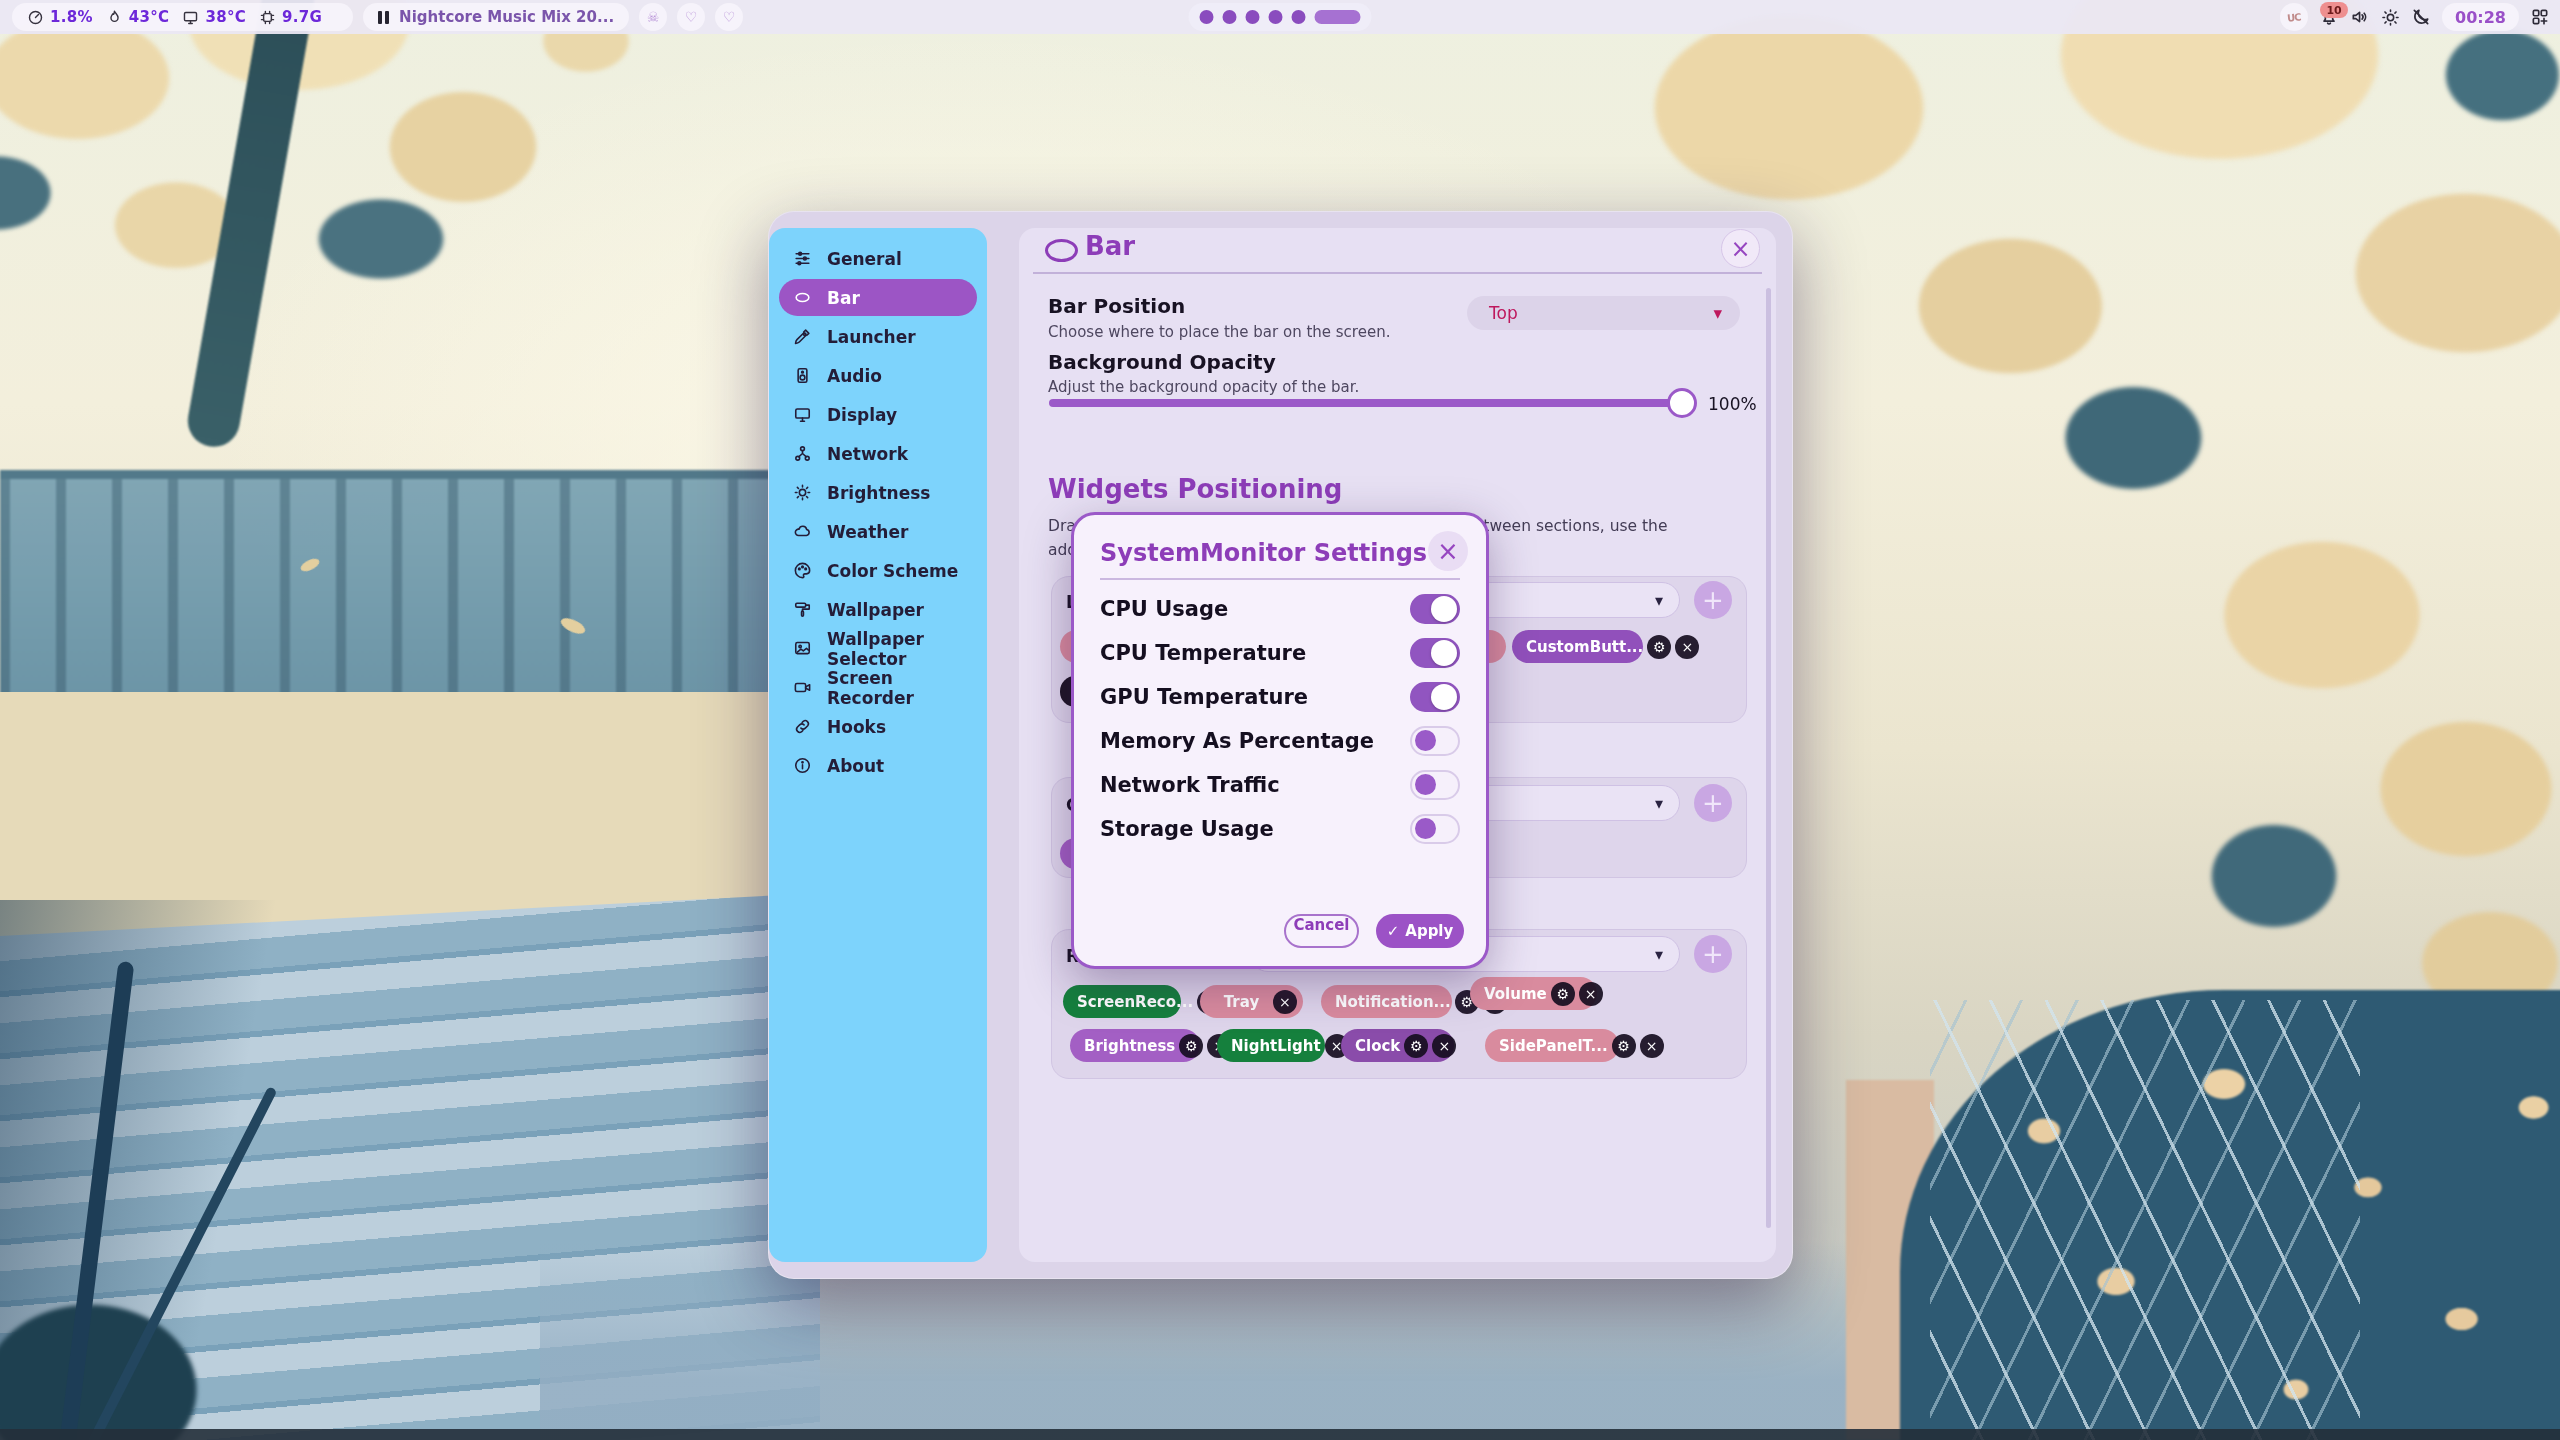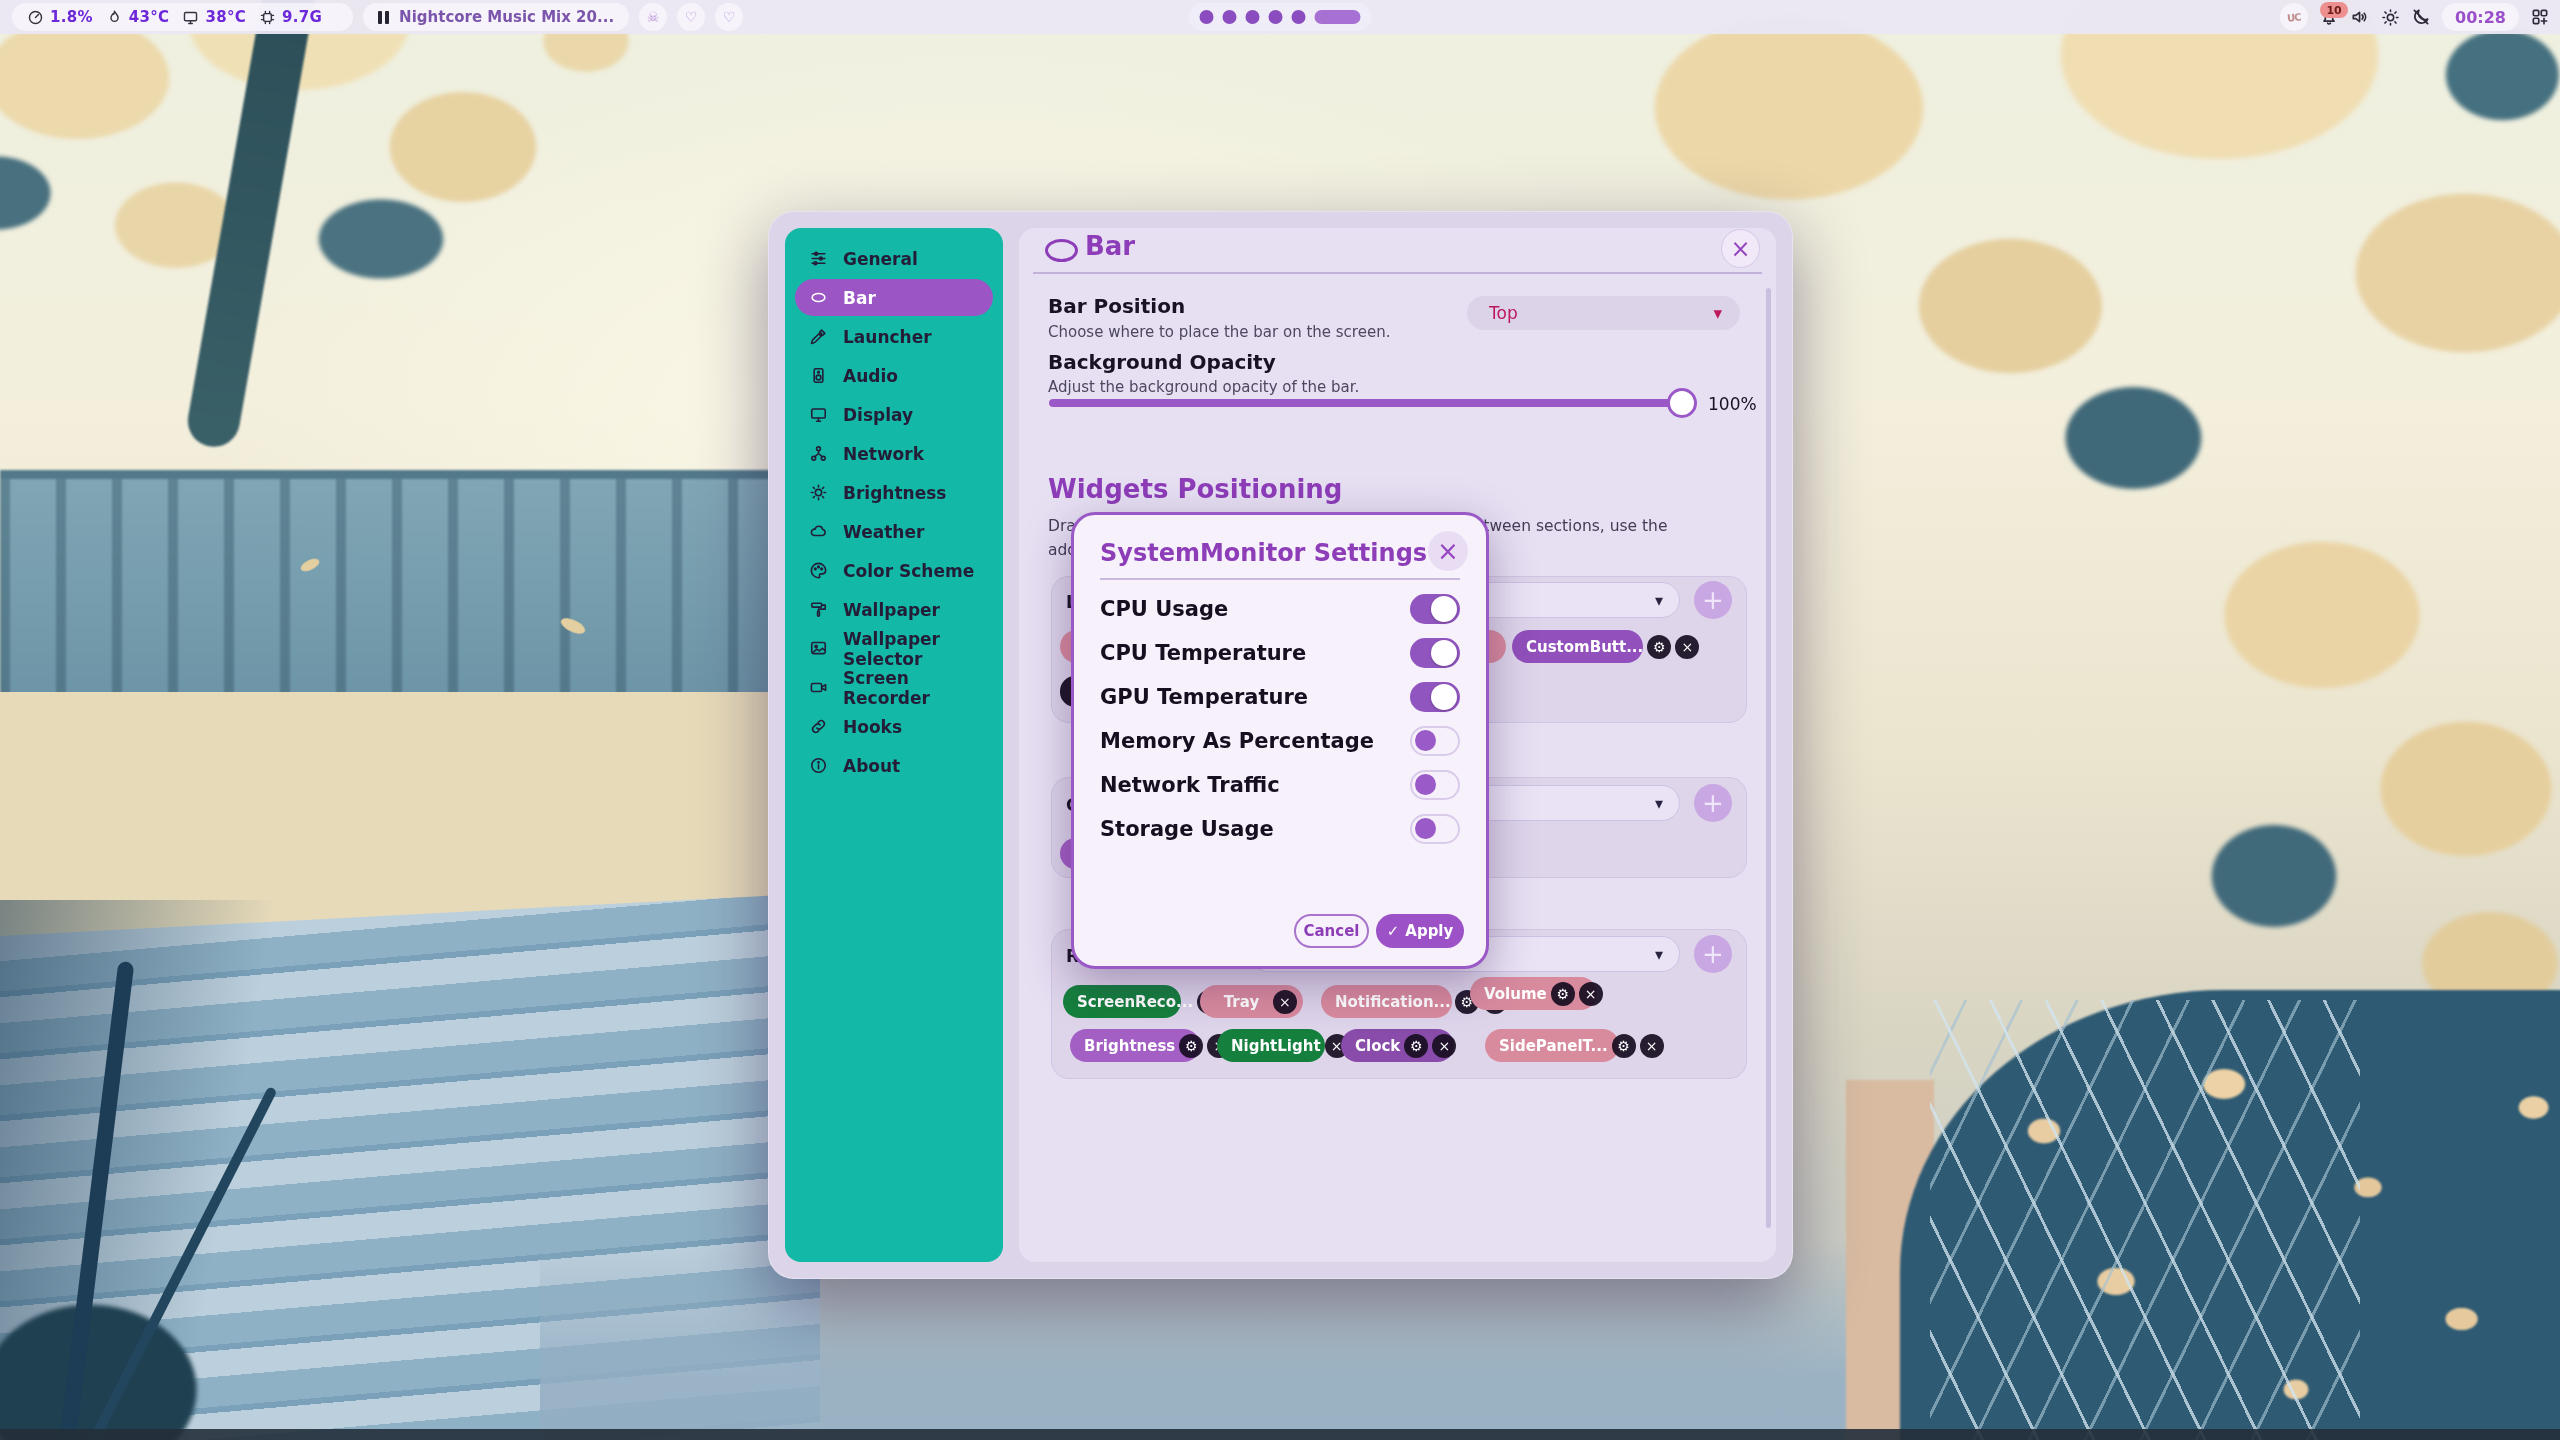--- a/index.html
+++ b/index.html
@@ -82,21 +82,21 @@
   .tb-right svg{stroke:#2e2b38;}
   .bell-wrap{position:relative;display:flex;}
   .badge{position:absolute;top:-5px;right:-9px;min-width:20px;height:16px;border-radius:8px;background:#ee8f8f;
          color:#6d1b1b;font-size:11px;font-weight:700;display:flex;align-items:center;justify-content:center;padding:0 4px;}
   .time-pill{height:28px;border-radius:14px;background:rgba(248,246,252,.78);display:flex;align-items:center;padding:0 13px;
              font-size:16px;font-weight:700;color:#9a50c8;}
   .appmini{font-size:10px;font-weight:700;color:#c08b8b;transform:rotate(-6deg);letter-spacing:-1px;}
   
   #win{position:absolute;left:768px;top:211px;width:1023px;height:1066px;background:#dcd4e9;border-radius:26px;
        box-shadow:0 24px 70px rgba(38,20,66,.45);z-index:10;border:1px solid rgba(255,255,255,.35);}
-  #sidebar{position:absolute;left:16px;top:16px;width:218px;height:1034px;background:#14b8a6;border-radius:16px;padding:12px 10px;box-sizing:border-box;}
+  #sidebar{position:absolute;left:0;top:16px;width:218px;height:1034px;background:#7dd3fc;border-radius:16px;padding:12px 10px;box-sizing:border-box;}
   .sb-item{height:37px;border-radius:19px;display:flex;align-items:center;gap:15px;padding-left:14px;margin-bottom:2px;color:#241d38;}
   .sb-item svg{stroke:#241d38;flex:none;}
   .sb-item span{font-size:17px;font-weight:700;}
   .sb-item.active{background:#9c55c5;color:#fff;}
   .sb-item.active svg{stroke:#fff;}
   #main{position:absolute;left:250px;top:16px;width:757px;height:1034px;background:#e7e0f3;border-radius:16px;}
   .mh-icon{position:absolute;left:26px;top:11px;width:27px;height:17px;border:3px solid #8d3db8;border-radius:50%;}
   .mh-title{position:absolute;left:66px;top:3px;font-size:26px;font-weight:700;color:#8d3db8;}
   .mh-close{position:absolute;right:16px;top:1px;width:37px;height:37px;border-radius:50%;background:#f1e9f8;border:1.5px solid #d7c6e8;
             display:flex;align-items:center;justify-content:center;color:#9646c0;font-size:24px;line-height:1;}
@@ -131,22 +131,22 @@
   .mo-close{position:absolute;right:18px;top:16px;width:40px;height:40px;border-radius:50%;background:#e9ddf4;
             display:flex;align-items:center;justify-content:center;color:#9646c0;font-size:26px;line-height:1;}
   .mo-div{position:absolute;left:26px;right:26px;top:63px;height:1.5px;background:#cbb8e0;}
   .mo-rows{position:absolute;left:0;right:0;top:72px;}
   .mo-row{height:44px;display:flex;align-items:center;justify-content:space-between;padding:0 26px;}
   .mo-lbl{font-size:21px;font-weight:700;color:#150f20;}
   .tgl{position:relative;width:50px;height:30px;border-radius:15px;background:#f6f0fb;border:2px solid #d9cbe9;box-sizing:border-box;flex:none;}
   .tgl .knob{position:absolute;left:3px;top:2px;width:21px;height:21px;border-radius:50%;background:#9a5ac8;}
   .tgl.on{background:#9155c0;border-color:#9155c0;}
   .tgl.on .knob{left:auto;right:1px;top:0px;width:26px;height:26px;background:#fff;box-shadow:0 1px 3px rgba(0,0,0,.25);}
-  .btn-cancel{position:absolute;left:220px;top:399px;width:75px;height:34px;border-radius:17px;border:2px solid #a873cc;box-sizing:border-box;
-              display:flex;align-items:center;justify-content:center;font-size:15px;font-weight:700;color:#8d3db8;background:transparent;}
+  .btn-cancel{position:absolute;left:210px;top:399px;width:75px;height:34px;border-radius:17px;border:2px solid #a873cc;box-sizing:border-box;
+              display:flex;align-items:flex-start;justify-content:center;font-size:15px;font-weight:700;color:#8d3db8;background:transparent;}
   .btn-apply{position:absolute;left:302px;top:399px;width:88px;height:34px;border-radius:17px;background:#9c52c6;
              display:flex;align-items:center;justify-content:center;gap:6px;font-size:15px;font-weight:700;color:#fff;}
   svg{fill:none;stroke-width:2;stroke-linecap:round;stroke-linejoin:round;}
 </style>
 </head>
 <body>
 
 <div id="stage">
 
   <div id="wallpaper">

